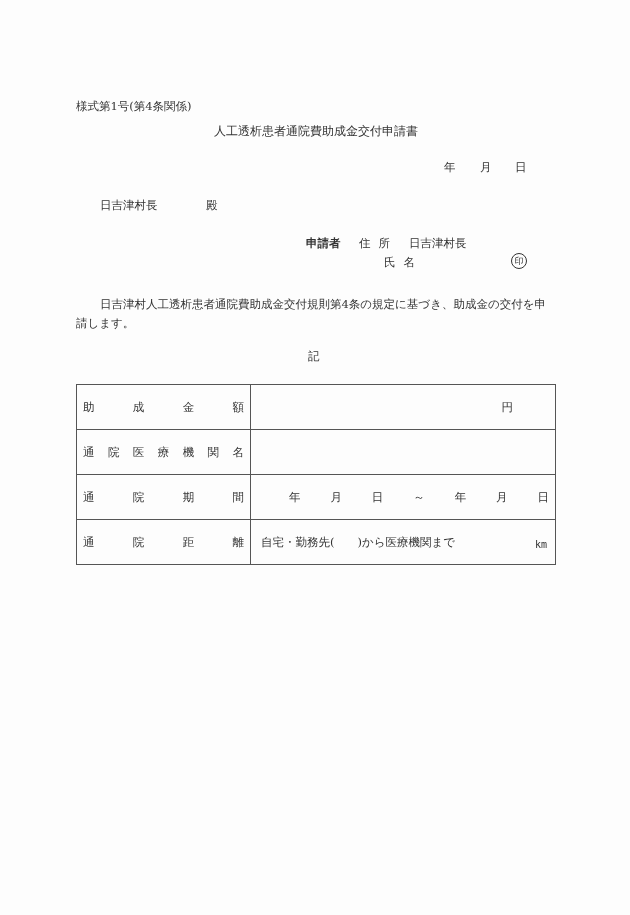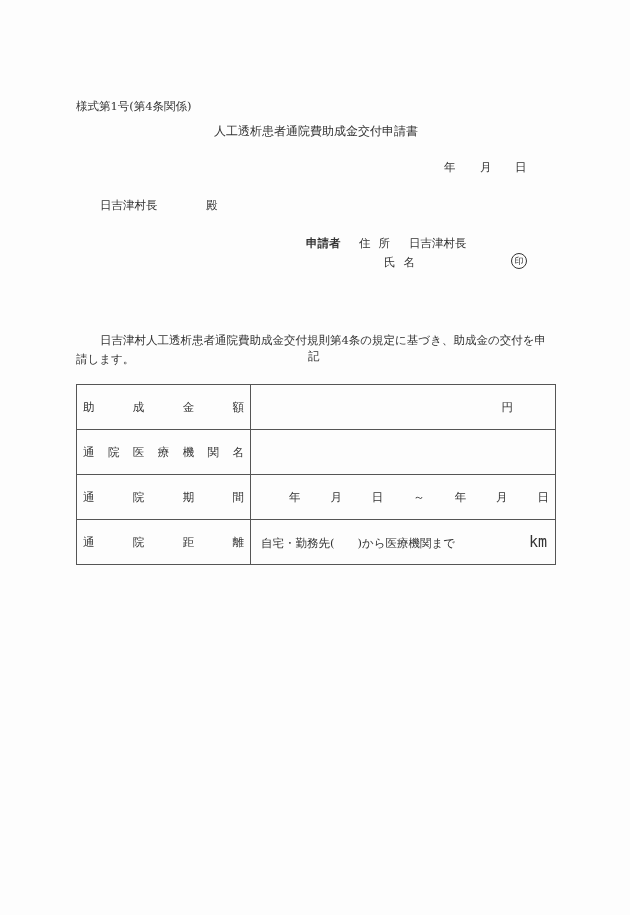--- a/index.html
+++ b/index.html
@@ -36,21 +36,21 @@
     .seal-mark {
       left: 511px; top: 253px;
       width: 14px; height: 14px;
       border: 1px solid #333;
       border-radius: 50%;
       font-size: 9px;
       line-height: 14px;
       text-align: center;
     }
 
-    .body-para { left: 76px; top: 295px; width: 480px; white-space: normal; line-height: 19px; text-indent: 24px; margin-top: 36px; }
+    .body-para { left: 76px; top: 295px; width: 480px; white-space: normal; line-height: 19px; text-indent: 24px; }
 
     .ki-label { left: 308px; top: 349px; }
 
     table.detail {
       position: absolute;
       left: 76px;
       top: 384px;
       width: 480px;
       border-collapse: collapse;
       border: 1.5px solid #555;
@@ -80,21 +80,21 @@
       padding: 0 6px 0 38px;
     }
     .period-row span { display: inline-block; }
 
     .distance-row {
       display: flex;
       justify-content: space-between;
       padding: 0 8px 0 10px;
       align-items: flex-end;
     }
-    .km-unit { font-family: "DejaVu Sans Mono", monospace; font-size: 15px; }
+    .km-unit { font-family: "DejaVu Sans Mono", monospace; font-size: 10px; }
   </style>
 </head>
 <body>
 
 <div class="abs form-number">様式第1号(第4条関係)</div>
 <div class="abs doc-title">人工透析患者通院費助成金交付申請書</div>
 
 <div class="abs date-line date-year">年</div>
 <div class="abs date-line date-month">月</div>
 <div class="abs date-line date-day">日</div>

